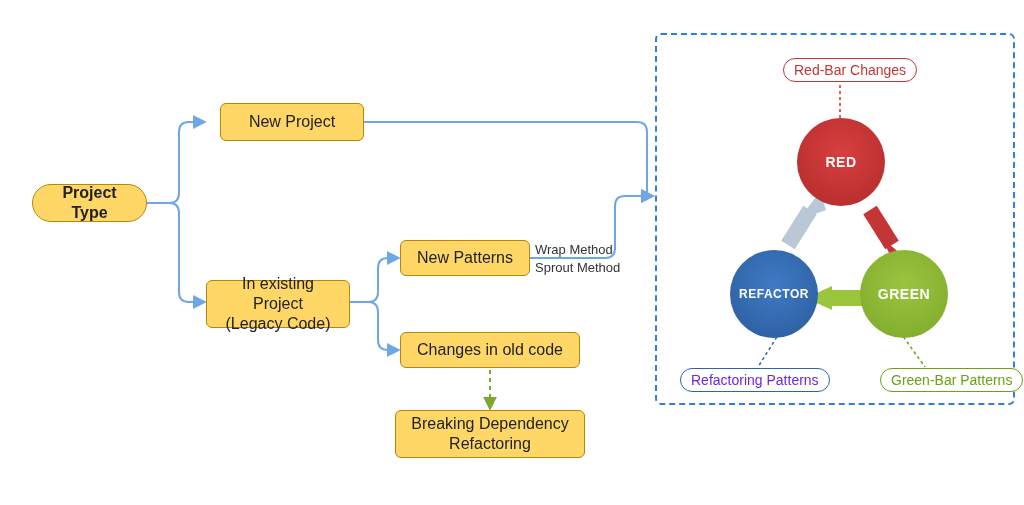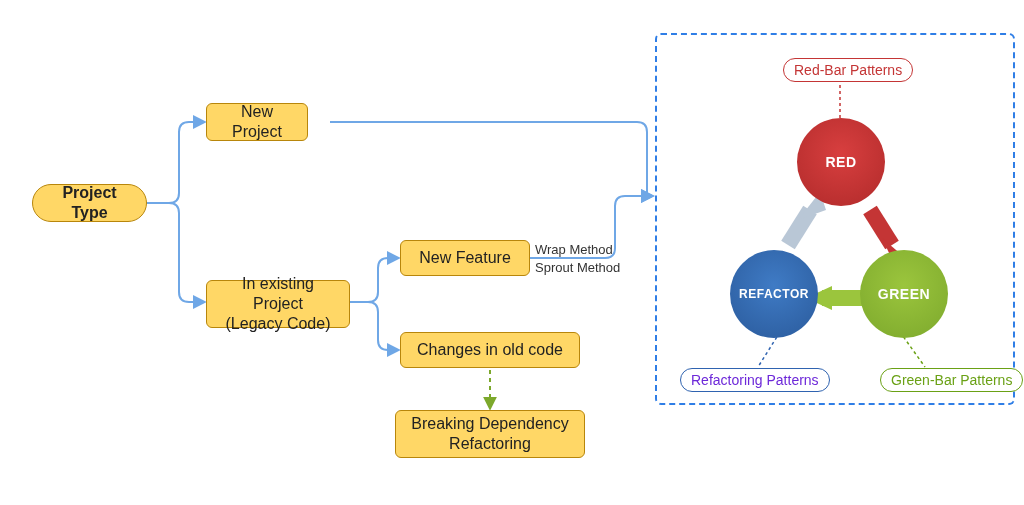--- a/index.html
+++ b/index.html
@@ -103,31 +103,31 @@
   <path d="M870,298 L822,298" fill="none" stroke="#9bc53d" stroke-width="16"></path>
   <polygon points="832,286 806,298 832,310" fill="#9bc53d"></polygon>
   <path d="M788,245 L810,210" fill="none" stroke="#b9c7d6" stroke-width="16"></path>
   <polygon points="798,220 820,192 826,210" fill="#b9c7d6"></polygon>
 </svg>
 
 <div class="node pill" style="left:32px; top:184px; width:115px; height:38px;">
   <span>Project Type</span>
 </div>
 
-<div class="node box" style="left:206px; top:103px; width:102px; height:38px;">
+<div class="node box" style="left:220px; top:103px; width:144px; height:38px;">
   <span>New Project</span>
 </div>
 
 <div class="node box" style="left:206px; top:280px; width:144px; height:48px; white-space:pre-line;">
   <span>In existing Project
 (Legacy Code)</span>
 </div>
 
 <div class="node box" style="left:400px; top:240px; width:130px; height:36px;">
-  <span>New Feature</span>
+  <span>New Patterns</span>
 </div>
 <div class="plain-label" style="left:535px; top:242px;">Wrap Method</div>
 <div class="plain-label" style="left:535px; top:260px;">Sprout Method</div>
 
 <div class="node box" style="left:400px; top:332px; width:180px; height:36px;text-align:center;">
   <span>Changes in old code</span>
 </div>
 
 <div class="node box" style="left:395px; top:410px; width:190px; height:48px; white-space:pre-line;">
   <span>Breaking Dependency
@@ -142,20 +142,20 @@
 
 <div class="circle green-c" style="left:860px; top:250px; width:88px; height:88px;align-items:center;">
   <span>GREEN</span>
 </div>
 
 <div class="circle blue-c" style="left:730px; top:250px; width:88px; height:88px; font-size:12px;">
   <span>REFACTOR</span>
 </div>
 
 <div class="pattern-label" style="left:783px; top:58px; color:#c43535; border-color:#c43535;">
-  <span>Red-Bar Patterns</span>
+  <span>Red-Bar Changes</span>
 </div>
 <div class="pattern-label" style="left:880px; top:368px; color:#6aa115; border-color:#6aa115;">
   <span>Green-Bar Patterns</span>
 </div>
 <div class="pattern-label" style="left:680px; top:368px; color:#6d28d9; border-color:#2f63b0;">
   <span>Refactoring Patterns</span>
 </div>
 
 </body></html>

